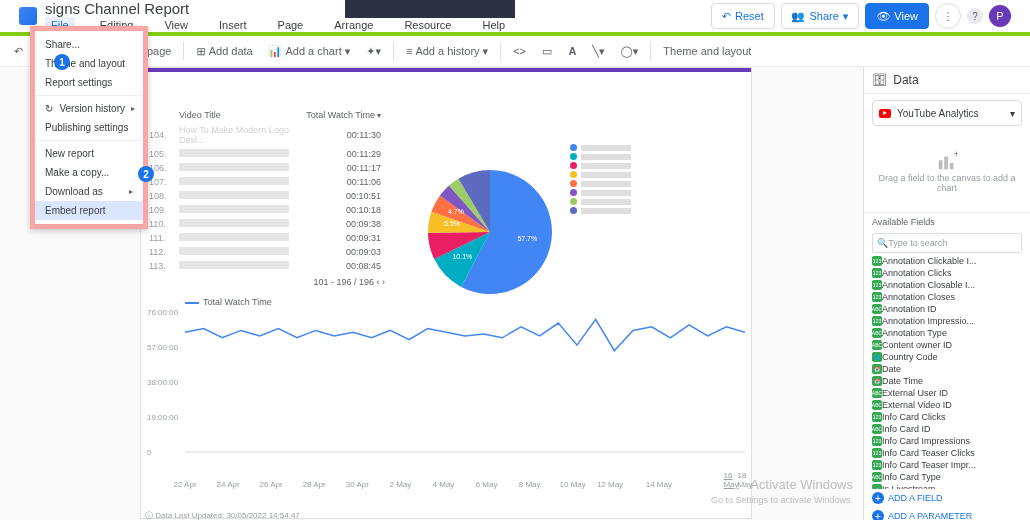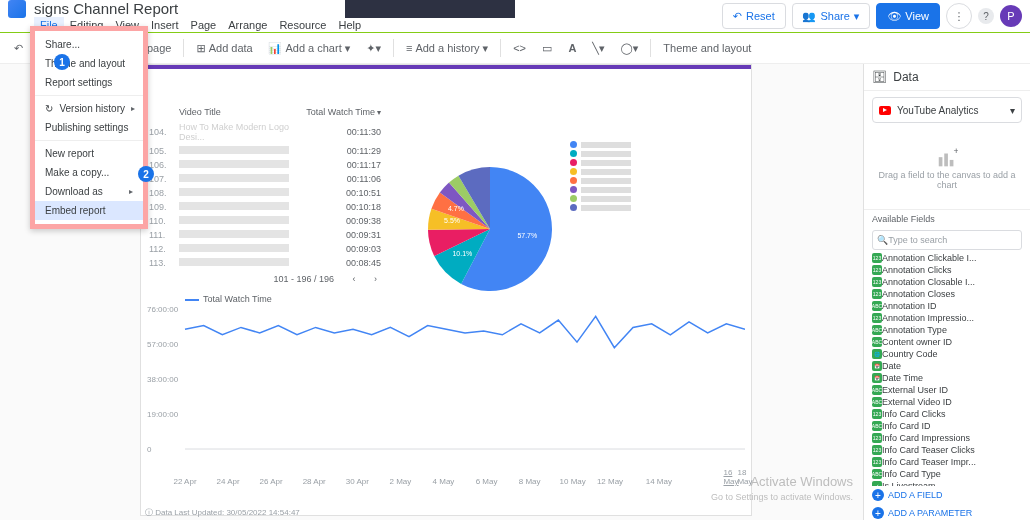--- a/index.html
+++ b/index.html
@@ -1,20 +1,20 @@
 <!DOCTYPE html>
 <html><head>
 <meta charset="utf-8">
 <style>
 html,body{margin:0;padding:0;font-family:Arial,Helvetica,sans-serif;font-size:11px;color:#3c4043;background:#fff;width:1030px;height:520px;overflow:hidden}
-.top{height:32px;display:flex;padding:0 8px;border-bottom:1px solid #84cc16}
+.top{height:32px;display:flex;align-items:center;padding:0 19px;border-bottom:4px solid #84cc16}
 .logo{width:18px;height:18px;border-radius:3px;background:linear-gradient(135deg,#4285f4,#1a73e8);margin-right:8px}
 .title-wrap{flex:1}
 .title{font-size:15px;color:#3c4043}
-.menubar{display:flex;gap:0;font-size:11px;color:#3c4043;margin-top:0}
+.menubar{display:flex;gap:19px;font-size:11px;color:#3c4043;margin-top:0}
 .menubar span{padding:2px 6px;cursor:pointer}
 .menubar span.active{background:#e8f0fe;color:#1a73e8}
 .darkbox{position:absolute;top:0;left:345px;width:170px;height:18px;background:#2d3142}
 .actions{display:flex;align-items:center;gap:6px}
 .btn{display:flex;align-items:center;gap:4px;height:24px;padding:0 10px;border:1px solid #dadce0;border-radius:4px;font-size:11px;color:#1a73e8;background:#fff;cursor:pointer}
 .btn.primary{background:#1a73e8;color:#fff;border-color:#1a73e8}
 .dots{width:24px;height:24px;border:1px solid #dadce0;border-radius:50%;display:flex;align-items:center;justify-content:center;color:#5f6368;cursor:pointer}
 .badge{width:16px;height:16px;border-radius:50%;background:#e8eaed;color:#5f6368;display:flex;align-items:center;justify-content:center;font-size:10px}
 .avatar{width:22px;height:22px;border-radius:50%;background:#673ab7;color:#fff;display:flex;align-items:center;justify-content:center;font-size:11px}
 .toolbar{height:30px;display:flex;align-items:center;padding:0 6px;border-bottom:1px solid #eee;color:#5f6368}
@@ -27,21 +27,21 @@
 .table{position:absolute;top:40px;left:145px;width:240px;font-size:9px}
 .table th{color:#5f6368;text-align:left;font-weight:normal;padding:3px 4px;white-space:nowrap}
 .table th.r{text-align:right}
 .table th.r:after{content:"▾";font-size:8px;margin-left:2px}
 .table td{padding:2px 4px;color:#5f6368}
 .table td.idx{color:#9aa0a6;width:22px}
 .table td.vid{color:#cfcfcf}
 .table td.vid .blur{display:inline-block;width:110px;height:8px;background:#e4e4e4}
 .table td.time{text-align:right}
 .pager{text-align:right;font-size:9px;color:#5f6368;padding-top:4px}
-.pager span{margin:0 8px;cursor:pointer}
+.pager span{margin:0 0;cursor:pointer}
 .pie{position:absolute;top:95px;left:420px}
 .legend{position:absolute;top:75px;left:570px;font-size:8px}
 .legend div{display:flex;align-items:center;gap:4px;margin:2px 0}
 .legend .sw{width:7px;height:7px;border-radius:50%}
 .legend .lbl{display:inline-block;width:50px;height:6px;background:#dedede}
 .linechart{position:absolute;top:240px;left:155px;width:590px;height:170px}
 .lc-legend{position:absolute;top:-10px;left:30px;font-size:9px;color:#5f6368}
 .lc-legend .stroke{display:inline-block;width:14px;height:2px;background:#4285f4;vertical-align:middle;margin-right:4px}
 .ytick{position:absolute;left:-8px;font-size:8px;color:#9aa0a6;transform:translateY(-50%)}
 .xtick{position:absolute;bottom:-12px;font-size:8px;color:#9aa0a6;transform:translateX(-50%)}

